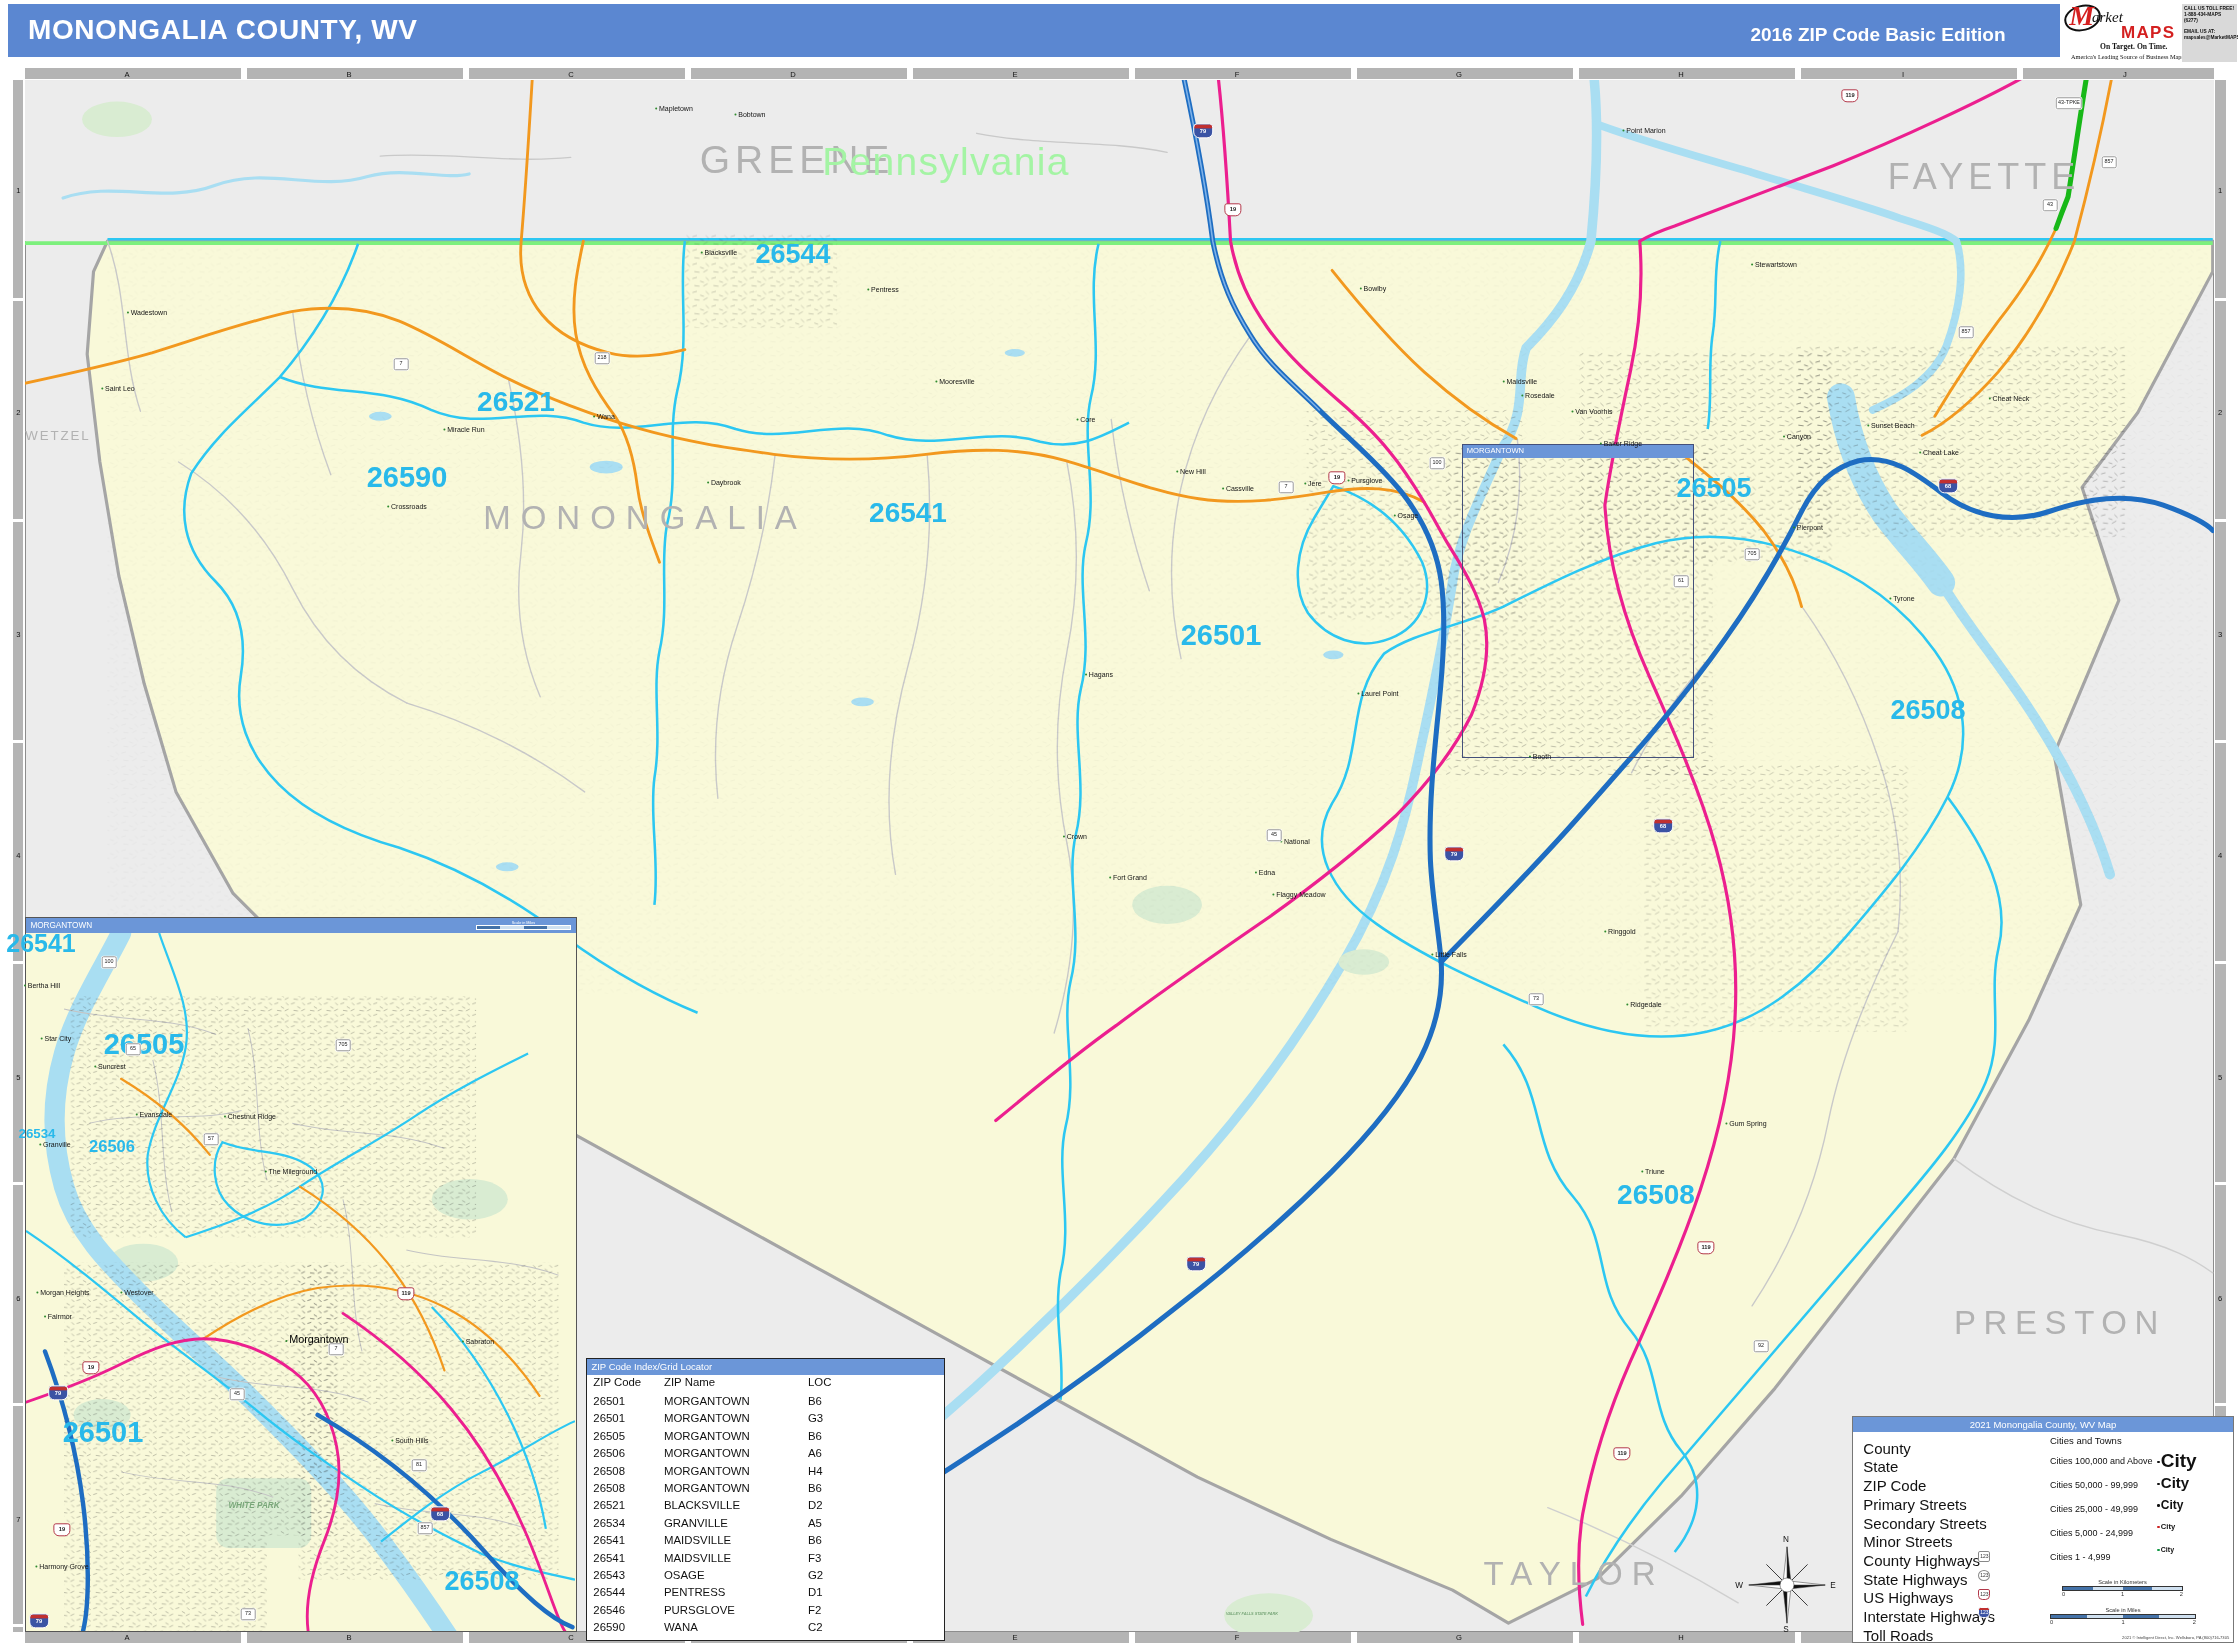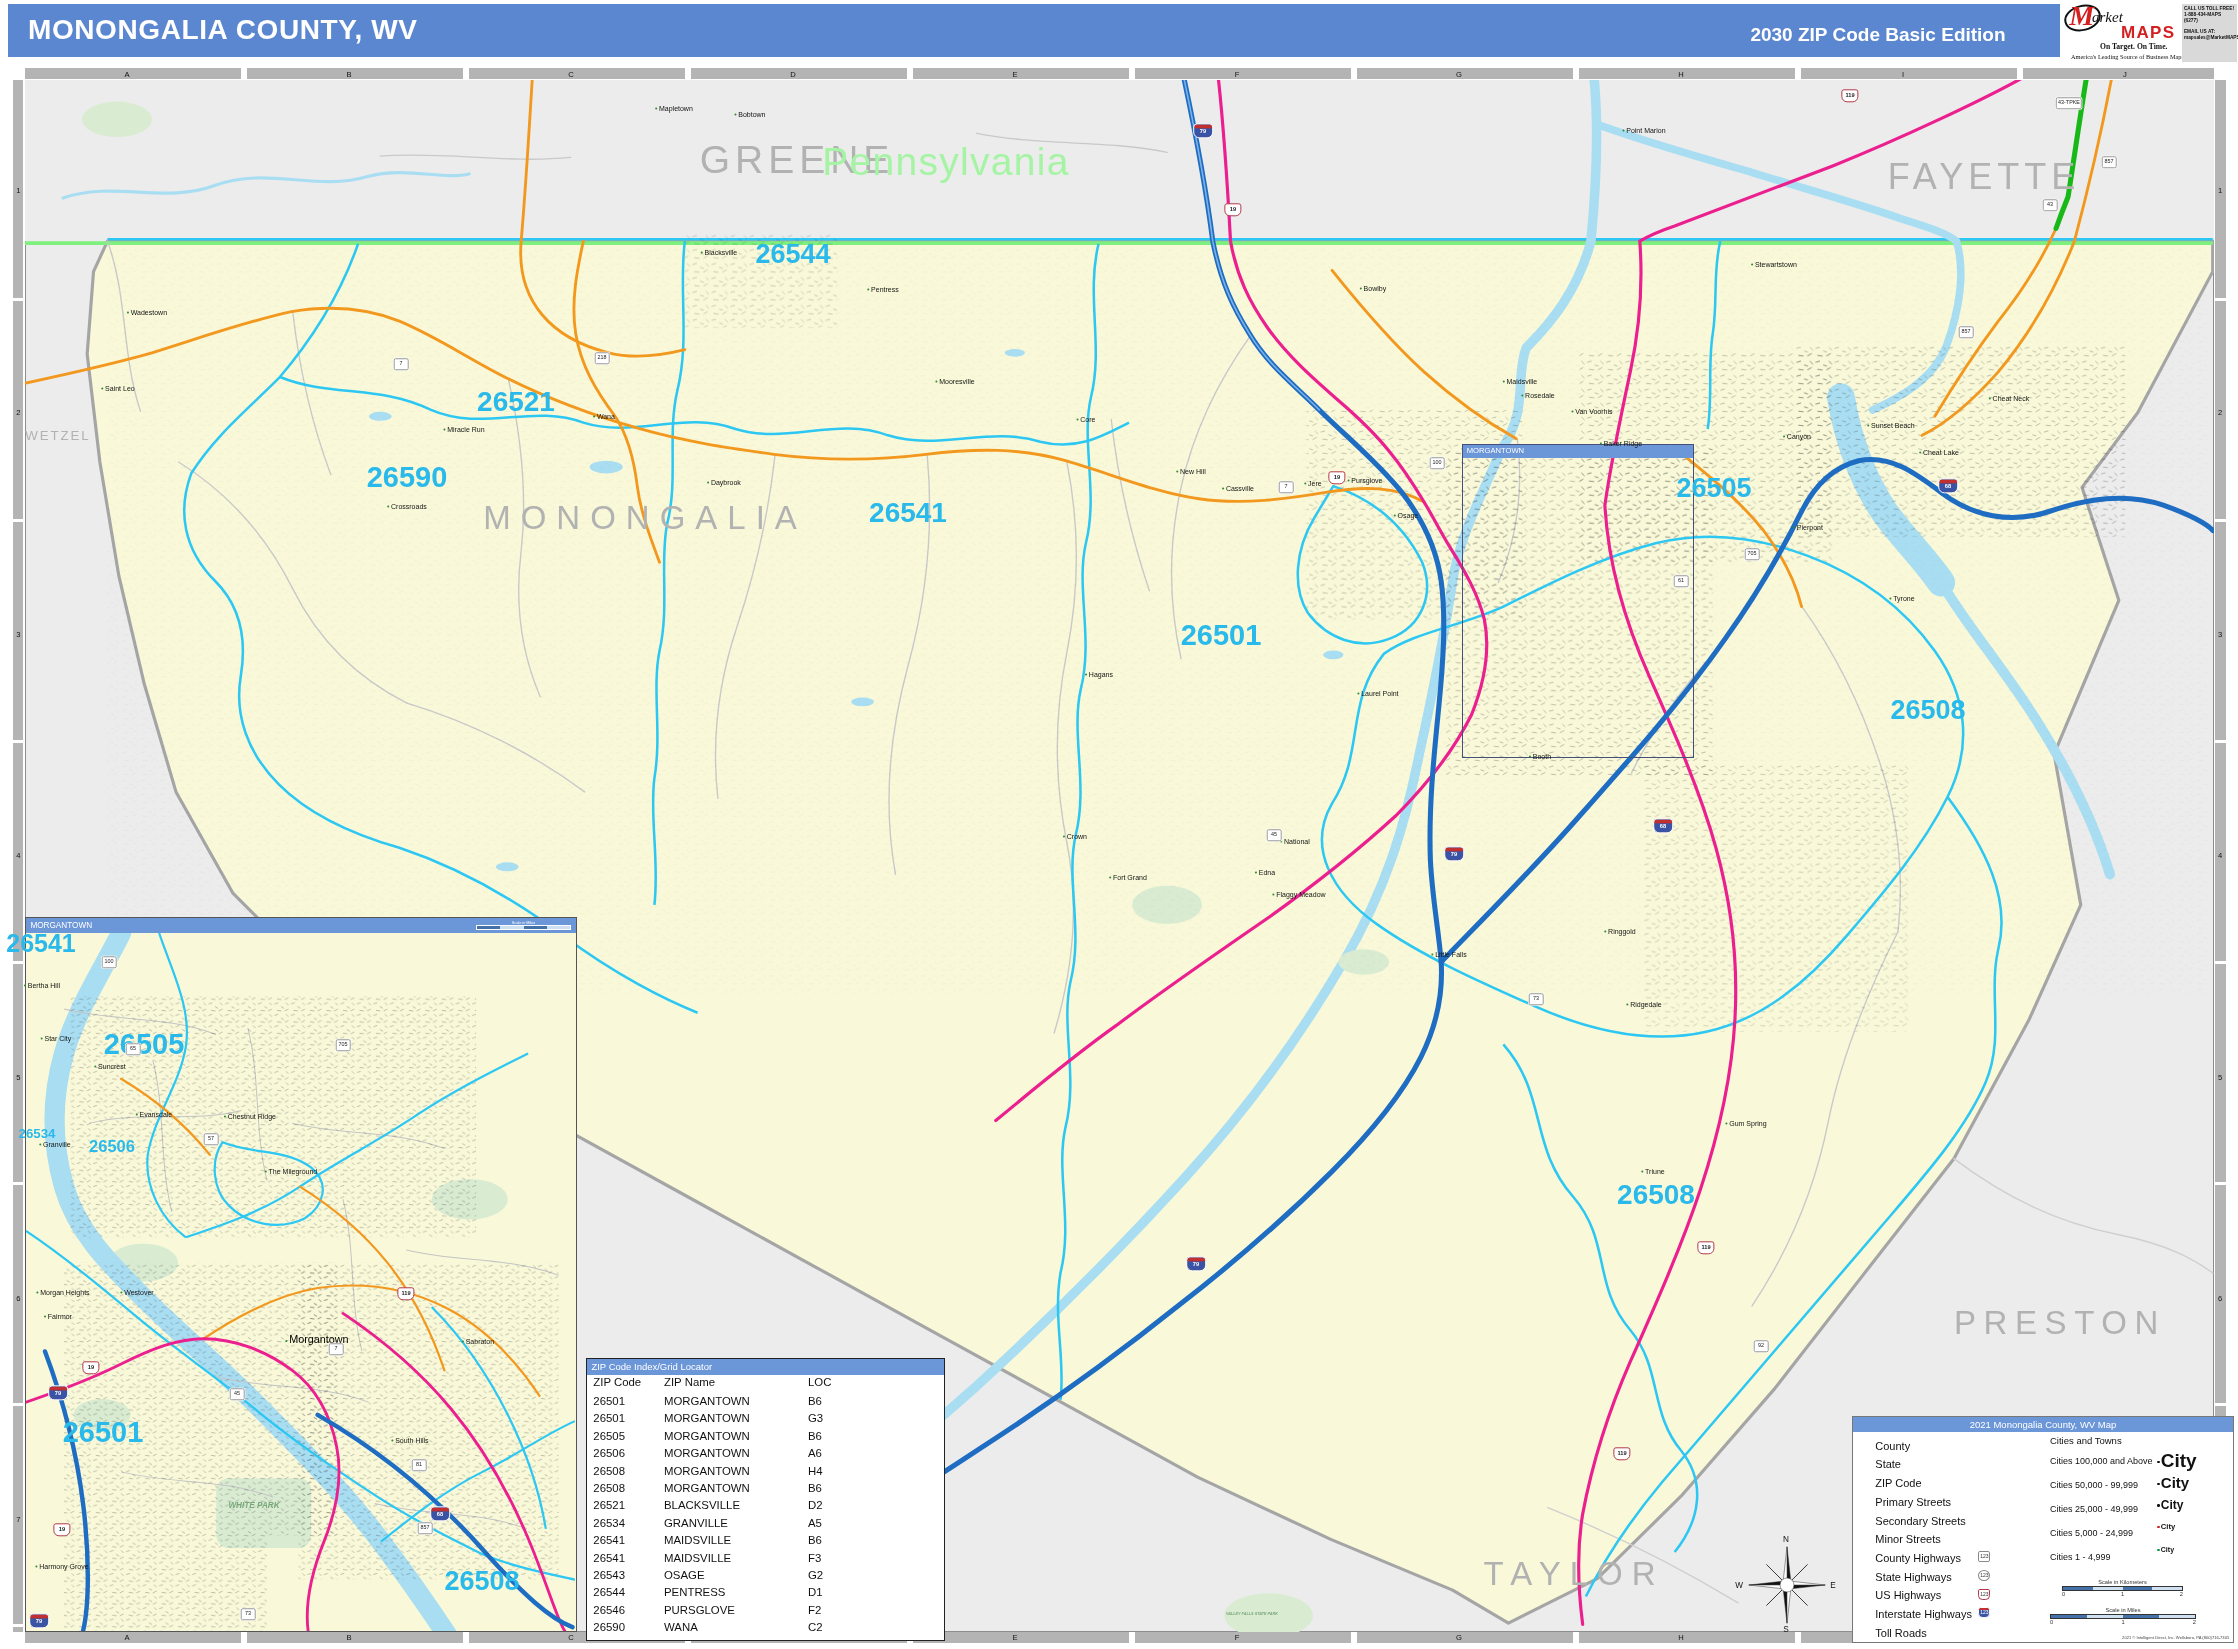--- a/index.html
+++ b/index.html
@@ -73,21 +73,21 @@
   .tcol1{position:absolute;left:6.3px;}.tcol2{position:absolute;left:77px;}.tcol3{position:absolute;left:221px;}
   #trows{position:absolute;left:0;top:34px;right:0;}
   .trow{position:relative;height:17.4px;font-size:11.4px;color:#111;}
   .trow span{line-height:17.4px;}
   
   #legend{left:1852px;top:1416px;width:382px;height:227px;background:#fff;border:0.6px solid #777;box-sizing:border-box;}
   #legend-title{position:absolute;left:0;top:0;right:0;height:15px;background:#6b96d8;color:#fff;
     font-size:9.5px;line-height:15px;text-align:center;}
   #legend-left{position:absolute;left:6.3px;top:19px;width:184px;}
   .lrow{position:relative;height:18.7px;}
-  .lrow .llab{position:absolute;left:16px;top:3.8px;font-size:11px;color:#111;}
+  .lrow .llab{position:absolute;left:4px;top:3.8px;font-size:15px;color:#111;}
   .lrow .sample{position:absolute;left:84px;top:7.6px;width:95px;}
   .lrow .bar{width:100%;}
   .l-county .bar{height:3.2px;background:#9b9b9b;border-radius:1.9px;}
   .l-state .bar{height:5.7px;background:#97f497;border-radius:2.5px;}
   .l-zip .bar{height:2.5px;background:#2cc7f2;}
   .l-prim .bar{height:1.9px;background:#cfcfcf;}
   .l-sec .bar{height:1.3px;background:#d9d9d9;}
   .l-min .bar{height:1.3px;background:#e6e6e6;}
   .l-cty .bar{height:1.3px;background:#dadada;}
   .l-sthwy .bar{height:3.2px;border-top:1.3px solid #f2981e;border-bottom:1.3px solid #f2981e;}
@@ -117,21 +117,21 @@
   #fine-print{position:absolute;right:3.8px;bottom:2.5px;font-size:4.1px;color:#444;}
   
   #compass{left:1745px;top:1543px;width:84px;height:84px;}
   .compass-letter{position:absolute;transform:translate(-50%,-50%);font-size:8.2px;color:#111;}
 </style>
 </head>
 <body>
 
 <div class="abs" id="header-bar"></div>
 <div class="abs" id="page-title">MONONGALIA COUNTY, WV</div>
-<div class="abs" id="edition">2030 ZIP Code Basic Edition</div>
+<div class="abs" id="edition">2016 ZIP Code Basic Edition</div>
 <div class="abs" id="logo-block">
   <span class="mk-swirl"></span>
   <span class="mk-m">M</span>
   <span class="mk-arket">arket</span>
   <span class="mk-maps">MAPS</span>
   <span class="mk-tag">On Target.  On Time.</span>
   <span class="mk-sub">America's Leading Source of Business Maps</span>
 </div>
 <div class="abs" id="contact-box">
   <div class="contact-line">CALL US TOLL FREE! 1-888-434-MAPS (6277)</div>

